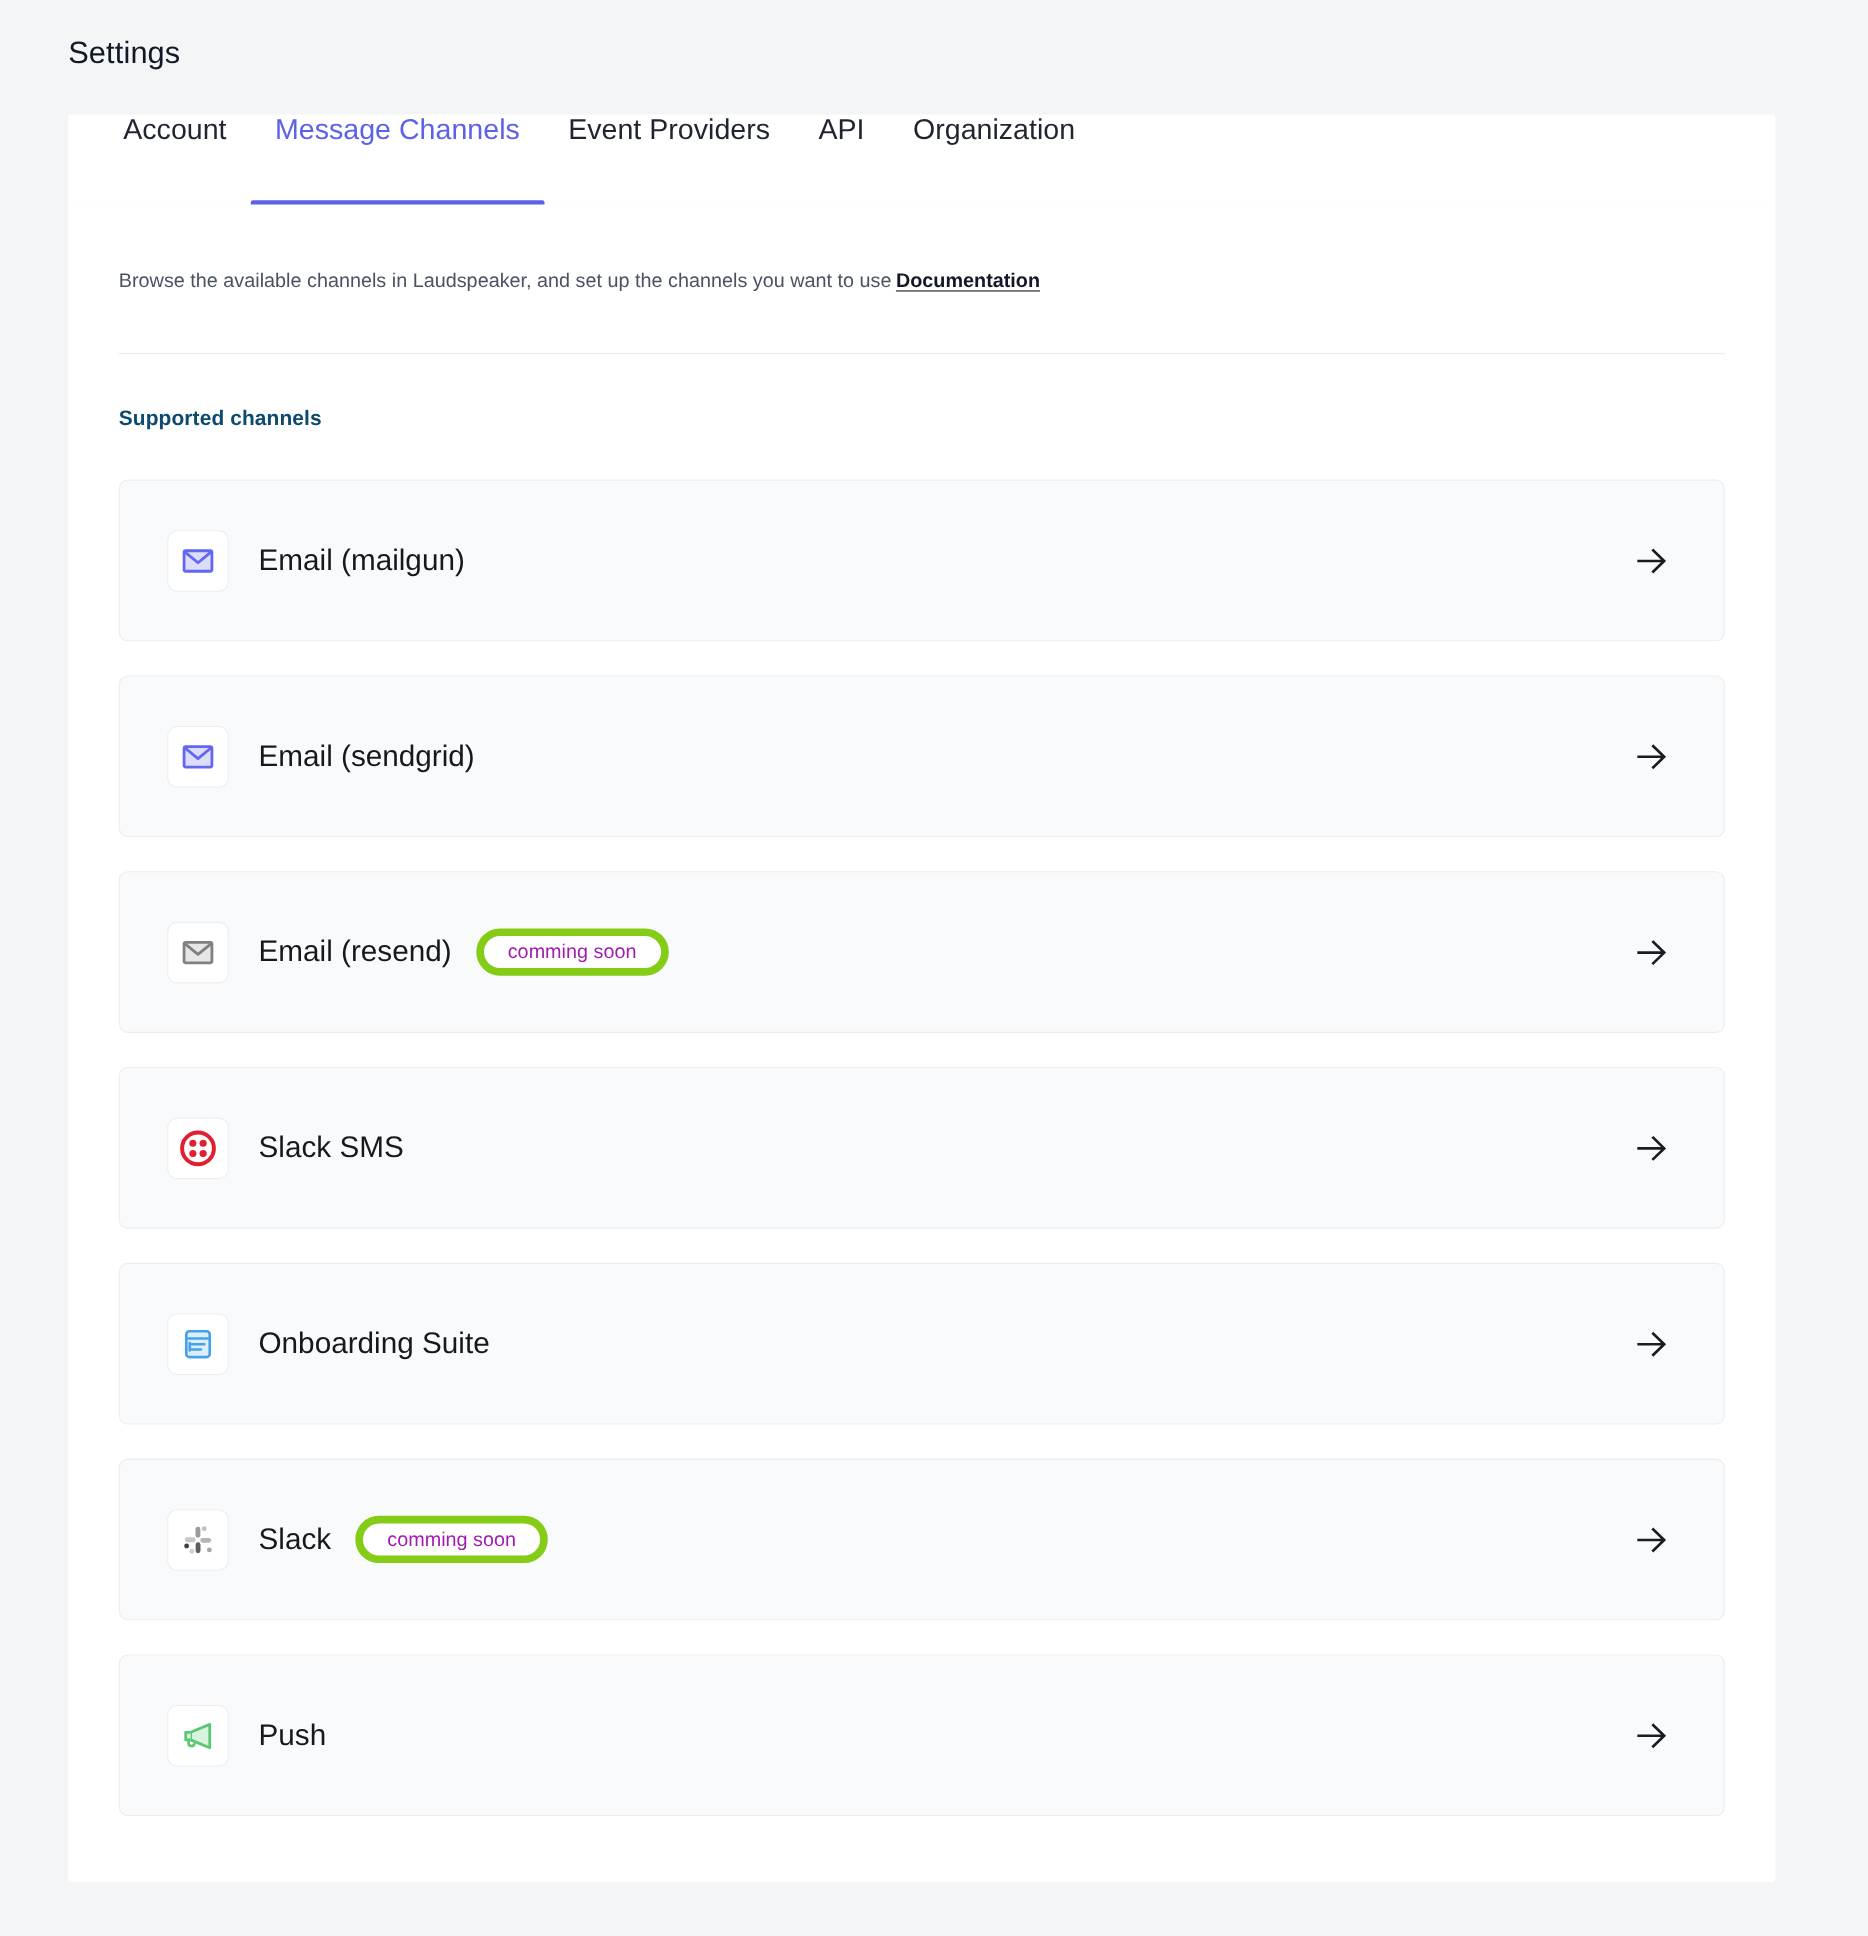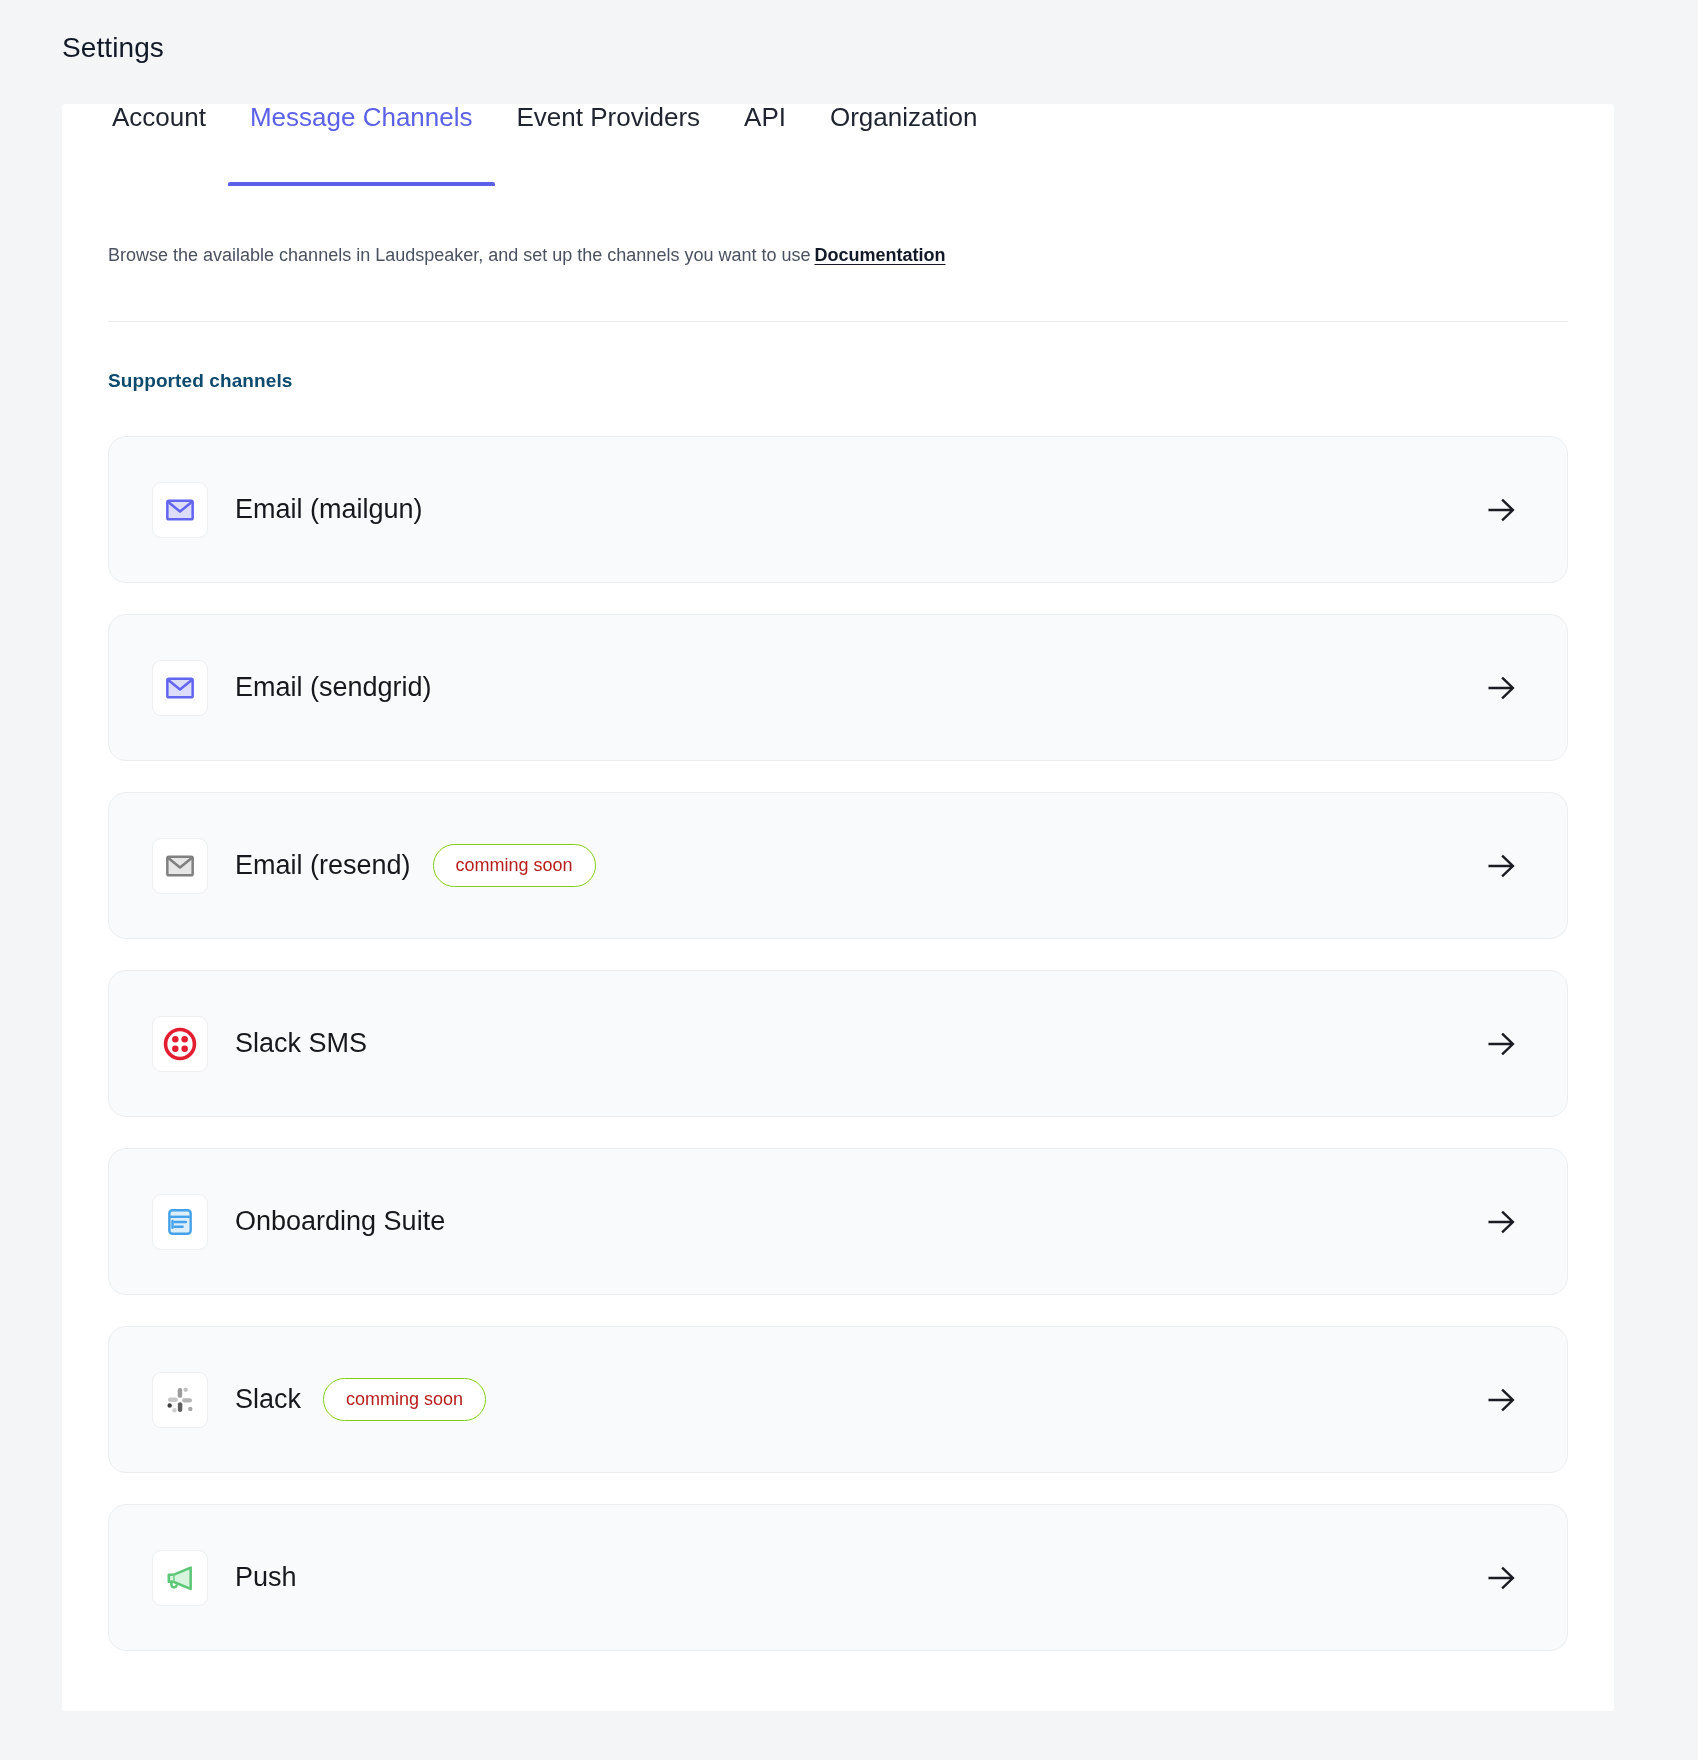--- a/index.html
+++ b/index.html
@@ -118,21 +118,21 @@
     margin-top: 44px;
     display: flex;
     flex-direction: column;
     gap: 31px;
   }
 
   .channel-row {
     height: 147px;
     background: #f9fafb;
     border: 1px solid #ebedf0;
-    border-radius: 18px;
+    border-radius: 8px;
     display: flex;
     align-items: center;
     padding: 0 43px 0 43px;
     cursor: pointer;
   }
 
   .channel-left {
     display: flex;
     align-items: center;
     flex: 1 1 auto;
@@ -155,29 +155,29 @@
     font-size: 27px;
     color: #16181d;
     margin-left: 27px;
     font-weight: 400;
     line-height: 1.1;
     white-space: nowrap;
   }
 
   .soon-badge {
     margin-left: 22px;
-    border: 1px solid #84cc16;
+    border: 7px solid #84cc16;
     background: #ffffff;
     border-radius: 999px;
     height: 43px;
     display: inline-flex;
     align-items: center;
     padding: 0 22px;
     font-size: 18px;
-    color: #b91c1c;
+    color: #a21caf;
     white-space: nowrap;
   }
 
   .arrow-btn {
     flex: 0 0 auto;
     width: 46px;
     height: 46px;
     display: flex;
     align-items: center;
     justify-content: center;

